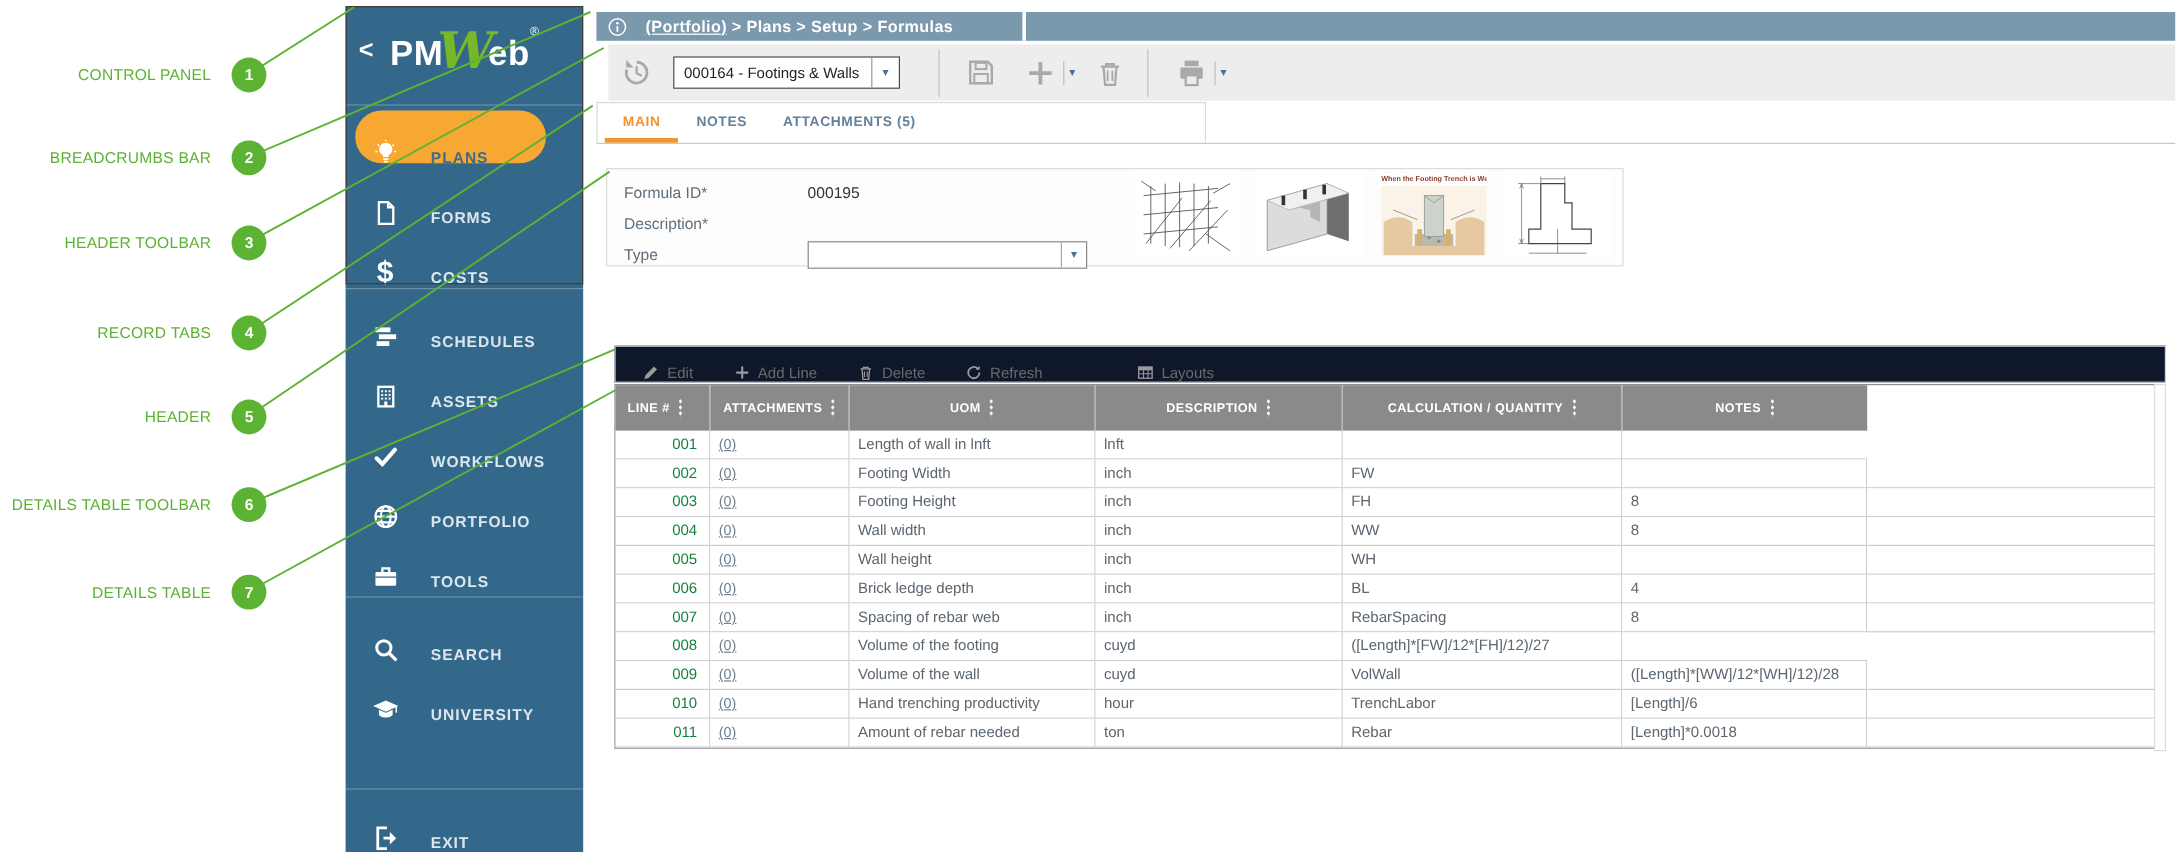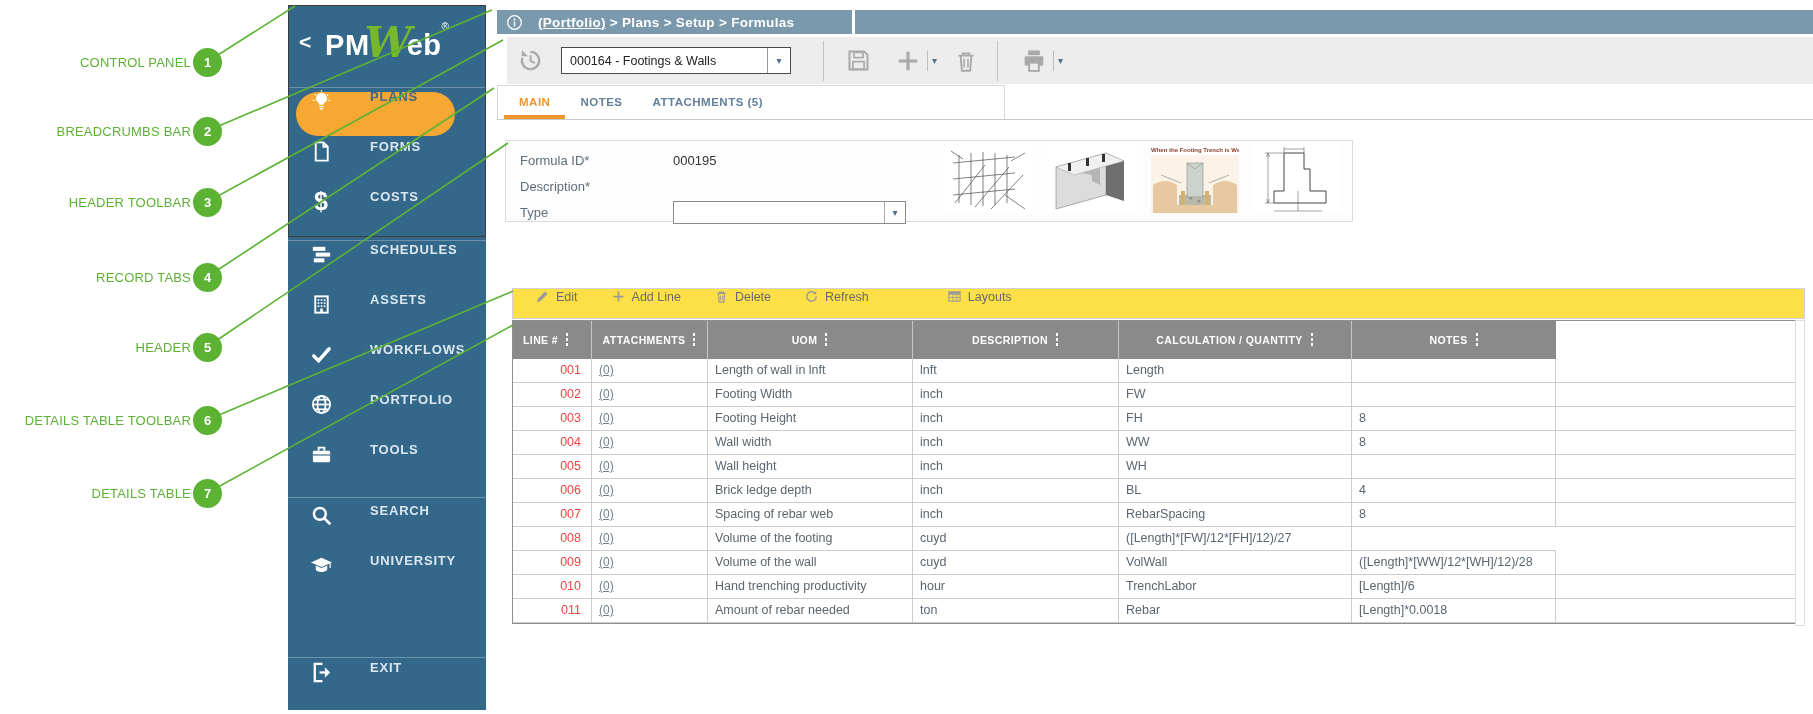--- a/index.html
+++ b/index.html
@@ -6,39 +6,39 @@
   html,body{background:#fff}
   #canvas{position:relative;width:1813px;height:714px;background:#fff;overflow:hidden;
           font-family:"Liberation Sans",sans-serif;
           --ann-green:#5cb233;--sb-bg:#33688a;--pill:#f7a832;--bc-bg:#7b99ad;--tb-bg:#ededed;
           --tab-on:#f0962d;--tab-off:#64809a;--th-bg:#8a8a8a;--logo-green:#76b82a}
 
   
   #ann-lines{position:absolute;left:0;top:0;width:1813px;height:714px;z-index:9;pointer-events:none}
   .ann-line{stroke:var(--ann-green);stroke-width:1.6}
   .ann-row{position:absolute;left:0;width:222px;height:30px;display:flex;align-items:center;
-           justify-content:flex-end;gap:2px;z-index:10}
+           justify-content:flex-end;gap:17px;z-index:10}
   .ann-label{color:var(--ann-green);font-size:13px;letter-spacing:.2px;white-space:nowrap}
   .ann-badge{width:29px;height:29px;border-radius:50%;background:var(--ann-green);color:#fff;
              font-size:13px;font-weight:bold;display:flex;align-items:center;justify-content:center;flex:0 0 29px}
 
   
   #sidebar{position:absolute;left:288px;top:5px;width:198px;height:705px;background:var(--sb-bg);z-index:1}
   #cp-outline{position:absolute;left:288px;top:5px;width:198px;height:232px;border:1px solid #3d3d3d;
               z-index:3;pointer-events:none}
   .logo-row{position:absolute;left:0;top:0;right:0;height:81px;display:flex;align-items:center;justify-content:center}
   .logo-chevron{position:absolute;left:11px;top:26px;color:#fff;font-size:21px;font-weight:bold;cursor:pointer;line-height:1}
   .logo-pm,.logo-eb{font-size:29px;font-weight:bold;color:#fff;letter-spacing:.5px}
   .logo-w{font-size:42px;color:var(--logo-green);font-family:"DejaVu Serif",serif;font-style:italic;
           font-weight:bold;margin:0 -5px;line-height:.6;transform:translateY(-3px)}
   .logo-reg{font-size:10px;color:#fff;align-self:flex-start;margin-top:16px}
   .sb-div{position:absolute;left:0;right:0;height:1px;background:rgba(255,255,255,.28)}
   .sb-group{position:absolute;left:0;right:0}
   #sb-group-0{top:84px}#sb-group-1{top:237px}#sb-group-2{top:498px}#sb-exit{top:655px;position:absolute;left:0;right:0}
-  .sb-item{height:50px;display:flex;align-items:flex-start;padding-left:21px;gap:37px;cursor:pointer;position:relative}
+  .sb-item{height:50px;display:flex;align-items:flex-end;padding-left:21px;gap:26px;cursor:pointer;position:relative}
   .sb-icon{width:24px;height:24px;display:flex;align-items:center;justify-content:center;position:relative;z-index:1}
   .sb-icon svg{width:23px;height:23px}
   .txt-icon{font-size:25px;font-weight:bold;color:#fff;line-height:1}
   .sb-label{color:#dce6ee;font-size:13px;font-weight:bold;letter-spacing:.8px;position:relative;z-index:1}
   .sb-item.active::before{content:"";position:absolute;left:8px;right:31px;top:3px;bottom:3px;
                           background:var(--pill);border-radius:24px}
   .sb-item.active .sb-label{color:#40698b}
 
   
   #breadcrumb{position:absolute;left:497px;top:10px;width:1316px;height:24px;background:var(--bc-bg);
@@ -47,21 +47,21 @@
   .bc-text{margin-left:15px;font-size:13.5px;font-weight:bold;letter-spacing:.3px;white-space:nowrap}
   .bc-link{text-decoration:underline;cursor:pointer}
   .bc-gap{position:absolute;left:355px;top:0;width:3px;height:24px;background:#fff}
 
   
   #toolbar{position:absolute;left:507px;top:37px;width:1306px;height:47px;background:var(--tb-bg);
            display:flex;align-items:center;z-index:1}
   .tb-icon{color:#a9a9a9;display:flex;align-items:center;justify-content:center;cursor:pointer}
   .tb-icon svg{display:block}
   #history-btn{margin-left:10px}
-  .combo{width:230px;height:27px;margin-left:17px;border:1px solid #4a4a4a;background:#fff;display:flex;align-items:center}
+  .combo{width:189px;height:27px;margin-left:17px;border:1px solid #4a4a4a;background:#fff;display:flex;align-items:center}
   .combo-val{flex:1;padding:0 8px;font-size:12.5px;color:#222;white-space:nowrap;overflow:hidden}
   .combo-btn{width:23px;align-self:stretch;border-left:1px solid #999;display:flex;align-items:center;
              justify-content:center;cursor:pointer}
   .caret{font-family:"DejaVu Sans",sans-serif;font-size:10px;color:#4d6f92;line-height:1}
   .caret::after{content:"▾"}
   .tb-sep{width:1px;height:40px;background:#c2c2c2;margin-left:32px}
   .mini-sep{width:1px;height:20px;background:#bdbdbd;margin-left:5px}
 
   
   #tabs-strip{position:absolute;left:497px;top:85px;width:508px;height:34px;background:#fff;
@@ -85,41 +85,41 @@
   .form-select .sel-btn{width:21px;align-self:stretch;border-left:1px solid #aaa;display:flex;align-items:center;
                         justify-content:center;cursor:pointer}
   #header-images{position:absolute;left:945px;top:145px;display:flex;gap:15px;align-items:flex-start;z-index:2}
   .thumb{width:88px;height:68px;background:#fff;position:relative}
   .thumb svg{display:block;width:100%;height:100%}
   .thumb.captioned svg{height:58px;margin-top:10px}
   .thumb-caption{position:absolute;top:1px;left:0;right:0;text-align:center;font-size:6px;font-weight:bold;
                  color:#8a3d2a;line-height:8px;white-space:nowrap;overflow:hidden}
 
   
-  #details-toolbar{position:absolute;left:512px;top:288px;width:1293px;height:31px;background:#fde047;
-                   border:1px solid #d2d2d2;display:flex;align-items:flex-start;gap:33px;padding-left:22px;z-index:1}
+  #details-toolbar{position:absolute;left:512px;top:288px;width:1293px;height:31px;background:#0f172a;
+                   border:1px solid #d2d2d2;display:flex;align-items:flex-end;gap:33px;padding-left:22px;z-index:1}
   .dt-btn{display:flex;align-items:center;gap:6px;color:#6a6a6a;font-size:12.5px;cursor:pointer;white-space:nowrap}
   .dt-btn .dt-icon{color:#9a9a9a;display:flex}
   .dt-btn svg{width:15px;height:15px;display:block}
 
   
   #table-wrap{position:absolute;left:512px;top:320px;border:1px solid #8e8e8e;background:#fff;z-index:1}
   #grid-header{display:grid}
   .th{background:var(--th-bg);color:#fff;font-size:10.5px;font-weight:bold;letter-spacing:.4px;height:38px;
       display:flex;align-items:center;justify-content:center;gap:7px;border-right:1px solid rgba(255,255,255,.5);
       cursor:pointer;text-transform:uppercase;overflow:hidden}
   .th.col-line{justify-content:flex-start;padding-left:10px}
   .th:last-child{border-right:none}
   .th-dots{display:inline-block;width:4px;height:16px;
            background-image:radial-gradient(circle,#fff 1.3px,transparent 1.4px);background-size:4px 5px}
   .g-row{display:grid;height:24px}
   .cell{padding:0 7px;line-height:23px;border-right:1px solid #ccc;border-bottom:1px solid #ccc;
         font-size:12.5px;color:#5b6670;white-space:nowrap;overflow:hidden;background:#fff}
   .g-row .cell:last-child{border-right:none}
-  .cell.col-line{text-align:right;padding-right:10px;color:#ef4444}
+  .cell.col-line{text-align:right;padding-right:10px;color:#15803d}
   .att-link{color:#72808c;text-decoration:underline;font-size:12px;cursor:pointer}
   #scroll-track{position:absolute;left:1795px;top:320px;width:10px;height:306px;background:#fff;
                 border:1px solid #ddd;z-index:1}
 </style>
 </head>
 <body>
 
 <div id="canvas" style="--ann-green: #5cb233; --sb-bg: #33688a; --pill: #f7a832; --bc-bg: #7b99ad; --tb-bg: #ededed; --tab-on: #f0962d; --tab-off: #64809a; --th-bg: #8a8a8a; --logo-green: #76b82a;">
 
   <svg id="ann-lines">
@@ -536,21 +536,20 @@
   </div>
       </div>
     <div id="grid-body">
         <div class="g-row" style="grid-template-columns: 79px 116px 205px 206px 233px 204px 240px;">
           <div class="cell col-line">001</div>
           <div class="cell col-attachments">
     <span class="att-link">(0)</span>
   </div>
           <div class="cell col-description">Length of wall in lnft</div>
           <div class="cell col-uom">lnft</div>
-          <div class="cell col-variable">Length</div>
           <div class="cell col-calc"></div>
           <div class="cell col-notes"></div>
         </div>
         <div class="g-row" style="grid-template-columns: 79px 116px 205px 206px 233px 204px 240px;">
           <div class="cell col-line">002</div>
           <div class="cell col-attachments">
     <span class="att-link">(0)</span>
   </div>
           <div class="cell col-description">Footing Width</div>
           <div class="cell col-uom">inch</div>

